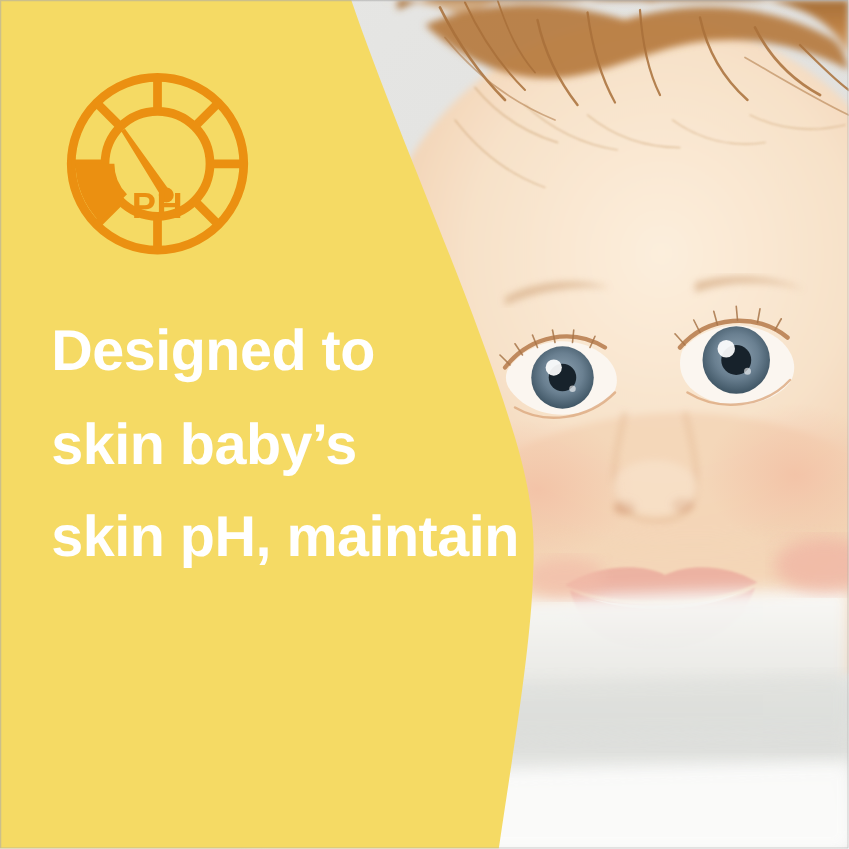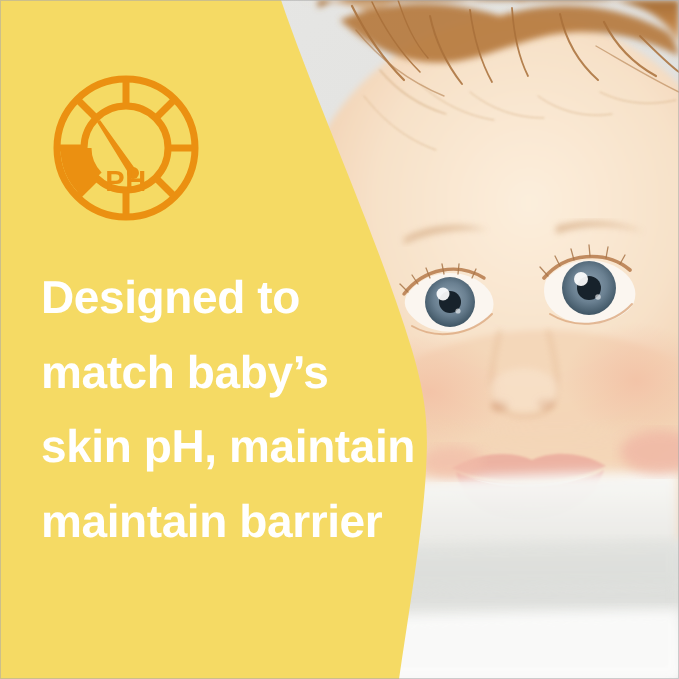--- a/index.html
+++ b/index.html
@@ -31,21 +31,20 @@
     z-index: 2;
     pointer-events: none;
   }
   #panel-svg { display: block; width: 679px; height: 679px; }
 
   
   #content-layer {
     position: absolute;
     inset: 0;
     z-index: 3;
-    margin-top: 17px;
   }
 
   #ph-icon {
     position: absolute;
     left: 50px;
     top: 55px;
     width: 152px;
     height: 152px;
   }
   #ph-icon svg { display: block; width: 152px; height: 152px; }
@@ -281,20 +280,19 @@
 
         <path d="M50,48 L86,98 C89,102 85,107 80.5,104.5 L47,50 Z" fill="#EB9011"></path>
         <circle cx="83" cy="101" r="6" fill="#EB9011"></circle>
 
         <text x="76" y="119" text-anchor="middle" font-family="Liberation Sans, sans-serif" font-size="29" font-weight="bold" letter-spacing="0.5" fill="#EB9011">PH</text>
       </svg>
     </div>
 
     <h1 id="headline">
       <span class="ln">Designed to</span>
-      <span class="ln">match baby’s</span>
+      <span class="ln">skin baby’s</span>
       <span class="ln">skin pH, maintain</span>
-      <span class="ln">maintain barrier</span>
     </h1>
   </div>
 
   <div id="edge-border"></div>
 </div>
 
 </body></html>

